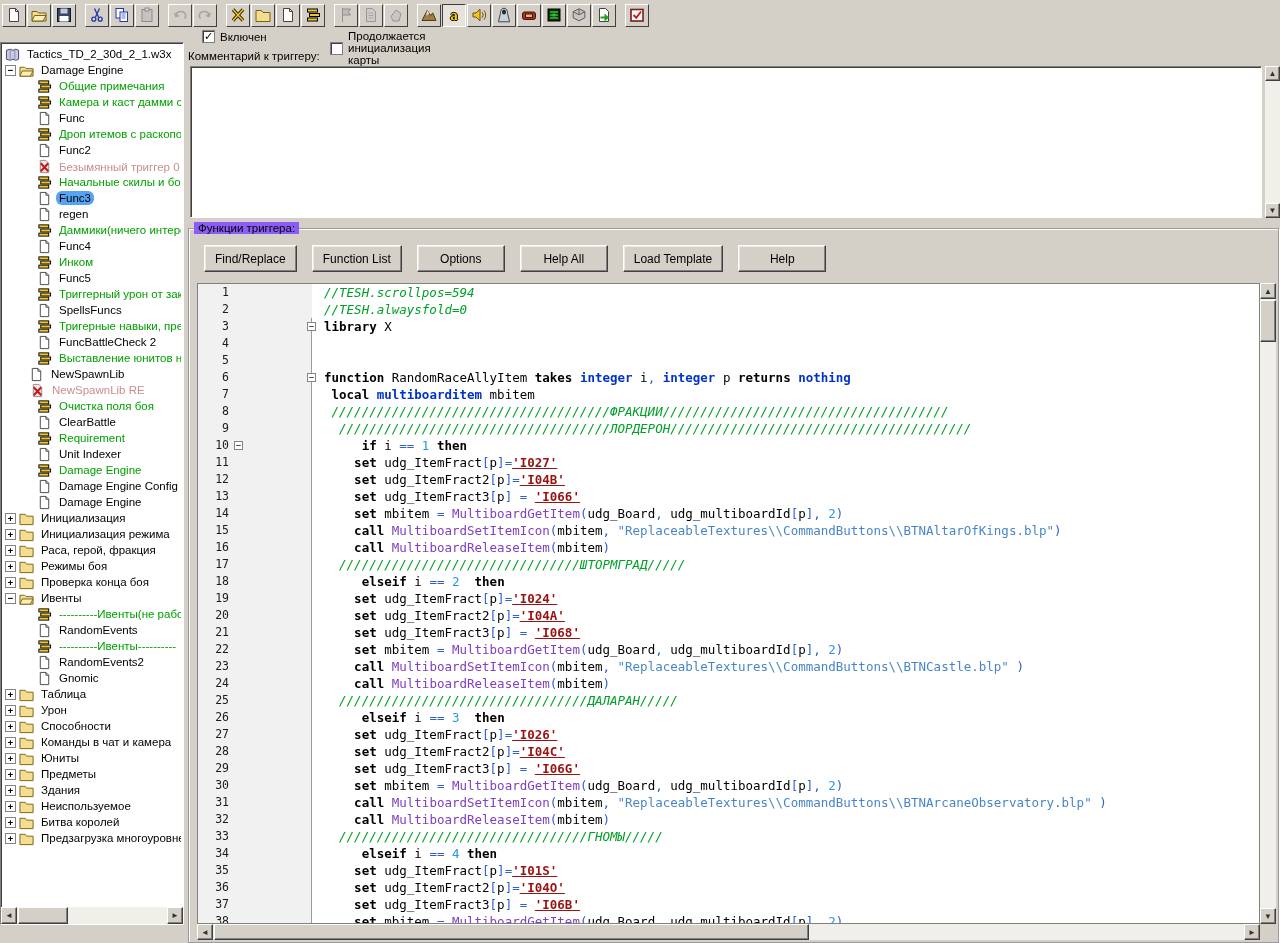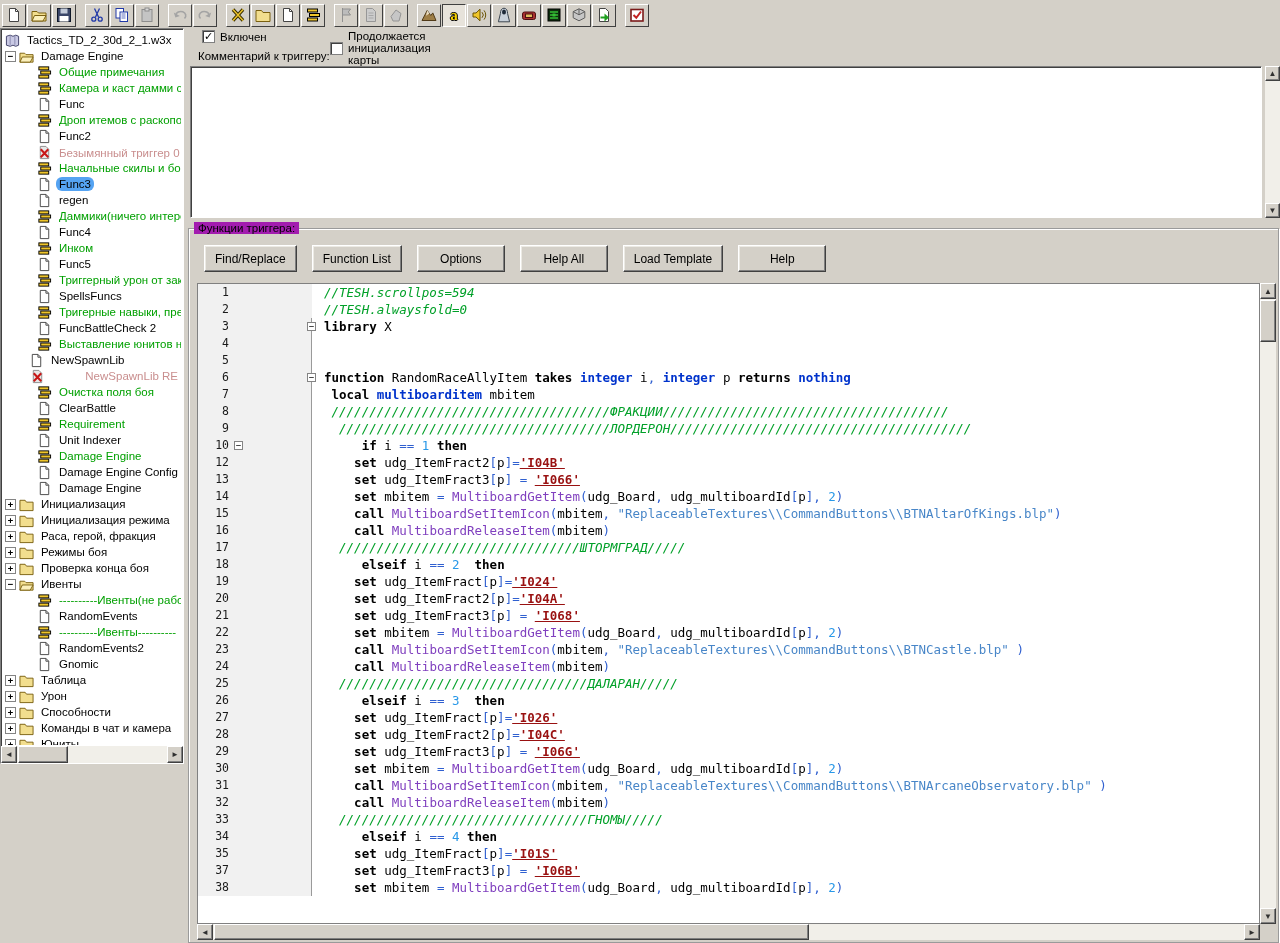--- a/index.html
+++ b/index.html
@@ -11,21 +11,21 @@
              display:flex; align-items:center; padding:2px 0 0 2px; }
   .tbtn { width:24px; height:23px; flex:none; display:flex; align-items:center; justify-content:center;
           background:#D4D0C8; border:1px solid; border-color:#FFFFFF #404040 #404040 #FFFFFF; margin-right:1px; }
   .tbtn.pressed { border-color:#404040 #FFFFFF #FFFFFF #404040; background:#E7E3DB; }
   .tbtn.gap { margin-left:8px; }
   .ticon, .ticon svg { width:16px; height:16px; display:block; }
   .glyph-a { font:bold 15px "Liberation Serif", serif; color:#F8D200; line-height:16px; display:block; text-align:center;
              text-shadow:-1px 0 #000, 1px 0 #000, 0 -1px #000, 0 1px #000; }
 
   
-  #tree-panel { position:absolute; left:0; top:28px; width:184px; height:736px; background:#FFFFFF;
+  #tree-panel { position:absolute; left:0; top:42px; width:184px; height:883px; background:#FFFFFF;
                 border:1px solid; border-color:#808080 #FFFFFF #FFFFFF #808080;
                 box-shadow:inset 1px 1px 0 #404040;text-decoration:underline; }
   #tree-items { position:absolute; left:2px; top:3px; right:2px; bottom:18px; overflow:hidden; }
   .trow { height:16px; display:flex; align-items:center; white-space:nowrap; overflow:hidden; }
   .expander { width:11px; height:11px; flex:none; border:1px solid #848484; background:#fff;
               font:bold 9px/9px "DejaVu Sans Mono", monospace; text-align:center; color:#000; margin-right:3px; }
   .ticon16 { width:15px; height:15px; flex:none; margin-right:4px; }
   .ticon16 svg { width:15px; height:15px; display:block; }
   .tlabel { font-size:11.5px; color:#000; padding:1px 3px; }
   .tlabel.green { color:#00A000; }
@@ -38,30 +38,30 @@
   #splitter { position:absolute; left:184px; top:28px; width:4px; height:915px; background:#D4D0C8; }
 
   
   #right { position:absolute; left:188px; top:28px; width:1092px; height:915px; background:#D4D0C8; }
   .chkrow { position:absolute; top:2px; left:14px; display:flex; align-items:center; }
   .cb { width:13px; height:13px; background:#fff; border:1px solid #808080; box-shadow:inset 1px 1px 0 #404040;
         display:flex; align-items:center; justify-content:center; margin-right:5px; flex:none; }
   .cb .mark { font:bold 11px/11px "DejaVu Sans", sans-serif; color:#000; margin-top:-1px; }
   .cb-label { font-size:11.5px; color:#000; margin-right:0; }
   #chk2 { position:absolute; left:128px; top:0; display:flex; align-items:center; }
-  #comment-label { position:absolute; top:22px; left:10px; font-size:11.5px; color:#000; }
+  #comment-label { position:absolute; top:22px; left:0; font-size:11.5px; color:#000; }
   #comment-box { position:absolute; top:38px; left:2px; width:1072px; height:152px; background:#FFFFFF;
                  border:1px solid; border-color:#808080 #FFFFFF #FFFFFF #808080; box-shadow:inset 1px 1px 0 #404040; }
   #comment-vscroll { position:absolute; top:38px; right:0; width:15px; height:152px; background:#F1EFE9;
                      display:flex; flex-direction:column; justify-content:space-between; }
 
   
   #funcs-group { position:absolute; left:0; top:200px; width:1091px; bottom:0; border:1px solid #9A9A9A;
                  box-shadow:1px 1px 0 #FFFFFF, inset 1px 1px 0 #FFFFFF; }
-  #funcs-label { position:absolute; top:-7px; left:5px; background:#a21caf; padding:0 4px; font-size:11.5px; }
+  #funcs-label { position:absolute; top:-7px; left:5px; background:#8b5cf6; padding:0 4px; font-size:11.5px; }
   #func-buttons { position:absolute; top:16px; left:15px; display:flex; gap:15px; }
   .fbtn { height:27px; min-width:88px; padding:0 10px; background:#D4D0C8; font-size:12px; color:#000;
           border:1px solid; border-color:#FFFFFF #404040 #404040 #FFFFFF;
           box-shadow:inset -1px -1px 0 #808080, inset 1px 1px 0 #ECEAE4; font-family:"Liberation Sans",sans-serif; }
 
   
   #editor { position:absolute; left:8px; top:54px; right:2px; bottom:2px; }
   #ed-body { position:absolute; left:0; top:0; right:16px; bottom:16px; background:#FFFFFF; overflow:hidden;
              border:1px solid #808080; }
   .crow { display:flex; height:17px; line-height:17px; font-family:"DejaVu Sans Mono", monospace; font-size:12.5px; white-space:pre; }
@@ -515,21 +515,21 @@
       </div>
       <div class="trow" style="padding-left: 26px;">
         <span class="ticon16">
           <svg viewBox="0 0 16 16">
             <path d="M3.5 1.5h6l3 3v10h-9z" fill="#fff" stroke="#444"></path>
             <path d="M9.5 1.5v3h3" fill="none" stroke="#444"></path>
           </svg>
         </span>
         <span class="tlabel black">NewSpawnLib</span>
       </div>
-      <div class="trow" style="padding-left: 27px; justify-content: space-between;">
+      <div class="trow" style="padding-left: 27px;">
         <span class="ticon16">
           <svg viewBox="0 0 16 16">
             <path d="M3.5 1.5h6l3 3v10h-9z" fill="#E8E8E8" stroke="#8C8C8C"></path>
             <path d="M4 4.5L12 13M12 4.5L4 13" stroke="#C81818" stroke-width="2.2"></path>
           </svg>
         </span>
         <span class="tlabel disabled">NewSpawnLib RE</span>
       </div>
       <div class="trow" style="padding-left: 34px;">
         <span class="ticon16">
@@ -848,20 +848,21 @@
           <div class="crow"><span class="ln">1</span><span class="marg"></span><span class="code"><span class="tk-c">//TESH.scrollpos=594</span></span></div>
           <div class="crow"><span class="ln">2</span><span class="marg"></span><span class="code"><span class="tk-c">//TESH.alwaysfold=0</span></span></div>
           <div class="crow"><span class="ln">3</span><span class="marg ml"><i class="fb r">−</i></span><span class="code"><span class="tk-k">library</span><span class="tk-p"> X</span></span></div>
           <div class="crow"><span class="ln">4</span><span class="marg ml"></span><span class="code"></span></div>
           <div class="crow"><span class="ln">5</span><span class="marg ml"></span><span class="code"></span></div>
           <div class="crow"><span class="ln">6</span><span class="marg ml"><i class="fb r">−</i></span><span class="code"><span class="tk-k">function</span><span class="tk-p"> RandomRaceAllyItem </span><span class="tk-k">takes</span><span class="tk-t"> integer</span><span class="tk-p"> i</span><span class="tk-o">,</span><span class="tk-t"> integer</span><span class="tk-p"> p </span><span class="tk-k">returns</span><span class="tk-t"> nothing</span></span></div>
           <div class="crow"><span class="ln">7</span><span class="marg ml"></span><span class="code"><span class="tk-p"> </span><span class="tk-k">local</span><span class="tk-t"> multiboarditem</span><span class="tk-p"> mbitem</span></span></div>
           <div class="crow"><span class="ln">8</span><span class="marg ml"></span><span class="code"><span class="tk-c"> /////////////////////////////////////ФРАКЦИИ//////////////////////////////////////</span></span></div>
           <div class="crow"><span class="ln">9</span><span class="marg ml"></span><span class="code"><span class="tk-c">  ////////////////////////////////////ЛОРДЕРОН////////////////////////////////////////</span></span></div>
           <div class="crow"><span class="ln">10</span><span class="marg ml"><i class="fb l">−</i></span><span class="code"><span class="tk-p">     </span><span class="tk-k">if</span><span class="tk-p"> i </span><span class="tk-o">==</span><span class="tk-n"> 1</span><span class="tk-p"> </span><span class="tk-k">then</span></span></div>
+          <div class="crow"><span class="ln">11</span><span class="marg ml"></span><span class="code"><span class="tk-p">    </span><span class="tk-k">set</span><span class="tk-p"> udg_ItemFract</span><span class="tk-o">[</span><span class="tk-p">p</span><span class="tk-o">]=</span><span class="tk-r">'I027'</span></span></div>
           <div class="crow"><span class="ln">12</span><span class="marg ml"></span><span class="code"><span class="tk-p">    </span><span class="tk-k">set</span><span class="tk-p"> udg_ItemFract2</span><span class="tk-o">[</span><span class="tk-p">p</span><span class="tk-o">]=</span><span class="tk-r">'I04B'</span></span></div>
           <div class="crow"><span class="ln">13</span><span class="marg ml"></span><span class="code"><span class="tk-p">    </span><span class="tk-k">set</span><span class="tk-p"> udg_ItemFract3</span><span class="tk-o">[</span><span class="tk-p">p</span><span class="tk-o">]</span><span class="tk-p"> </span><span class="tk-o">=</span><span class="tk-p"> </span><span class="tk-r">'I066'</span></span></div>
           <div class="crow"><span class="ln">14</span><span class="marg ml"></span><span class="code"><span class="tk-p">    </span><span class="tk-k">set</span><span class="tk-p"> mbitem </span><span class="tk-o">=</span><span class="tk-p"> </span><span class="tk-f">MultiboardGetItem</span><span class="tk-o">(</span><span class="tk-p">udg_Board</span><span class="tk-o">,</span><span class="tk-p"> udg_multiboardId</span><span class="tk-o">[</span><span class="tk-p">p</span><span class="tk-o">],</span><span class="tk-n"> 2</span><span class="tk-o">)</span></span></div>
           <div class="crow"><span class="ln">15</span><span class="marg ml"></span><span class="code"><span class="tk-p">    </span><span class="tk-k">call</span><span class="tk-p"> </span><span class="tk-f">MultiboardSetItemIcon</span><span class="tk-o">(</span><span class="tk-p">mbitem</span><span class="tk-o">,</span><span class="tk-p"> </span><span class="tk-s">"ReplaceableTextures\\CommandButtons\\BTNAltarOfKings.blp"</span><span class="tk-o">)</span></span></div>
           <div class="crow"><span class="ln">16</span><span class="marg ml"></span><span class="code"><span class="tk-p">    </span><span class="tk-k">call</span><span class="tk-p"> </span><span class="tk-f">MultiboardReleaseItem</span><span class="tk-o">(</span><span class="tk-p">mbitem</span><span class="tk-o">)</span></span></div>
           <div class="crow"><span class="ln">17</span><span class="marg ml"></span><span class="code"><span class="tk-c">  ////////////////////////////////ШТОРМГРАД/////</span></span></div>
           <div class="crow"><span class="ln">18</span><span class="marg ml"></span><span class="code"><span class="tk-p">     </span><span class="tk-k">elseif</span><span class="tk-p"> i </span><span class="tk-o">==</span><span class="tk-n"> 2</span><span class="tk-p">  </span><span class="tk-k">then</span></span></div>
           <div class="crow"><span class="ln">19</span><span class="marg ml"></span><span class="code"><span class="tk-p">    </span><span class="tk-k">set</span><span class="tk-p"> udg_ItemFract</span><span class="tk-o">[</span><span class="tk-p">p</span><span class="tk-o">]=</span><span class="tk-r">'I024'</span></span></div>
           <div class="crow"><span class="ln">20</span><span class="marg ml"></span><span class="code"><span class="tk-p">    </span><span class="tk-k">set</span><span class="tk-p"> udg_ItemFract2</span><span class="tk-o">[</span><span class="tk-p">p</span><span class="tk-o">]=</span><span class="tk-r">'I04A'</span></span></div>
           <div class="crow"><span class="ln">21</span><span class="marg ml"></span><span class="code"><span class="tk-p">    </span><span class="tk-k">set</span><span class="tk-p"> udg_ItemFract3</span><span class="tk-o">[</span><span class="tk-p">p</span><span class="tk-o">]</span><span class="tk-p"> </span><span class="tk-o">=</span><span class="tk-p"> </span><span class="tk-r">'I068'</span></span></div>
@@ -872,20 +873,21 @@
           <div class="crow"><span class="ln">26</span><span class="marg ml"></span><span class="code"><span class="tk-p">     </span><span class="tk-k">elseif</span><span class="tk-p"> i </span><span class="tk-o">==</span><span class="tk-n"> 3</span><span class="tk-p">  </span><span class="tk-k">then</span></span></div>
           <div class="crow"><span class="ln">27</span><span class="marg ml"></span><span class="code"><span class="tk-p">    </span><span class="tk-k">set</span><span class="tk-p"> udg_ItemFract</span><span class="tk-o">[</span><span class="tk-p">p</span><span class="tk-o">]=</span><span class="tk-r">'I026'</span></span></div>
           <div class="crow"><span class="ln">28</span><span class="marg ml"></span><span class="code"><span class="tk-p">    </span><span class="tk-k">set</span><span class="tk-p"> udg_ItemFract2</span><span class="tk-o">[</span><span class="tk-p">p</span><span class="tk-o">]=</span><span class="tk-r">'I04C'</span></span></div>
           <div class="crow"><span class="ln">29</span><span class="marg ml"></span><span class="code"><span class="tk-p">    </span><span class="tk-k">set</span><span class="tk-p"> udg_ItemFract3</span><span class="tk-o">[</span><span class="tk-p">p</span><span class="tk-o">]</span><span class="tk-p"> </span><span class="tk-o">=</span><span class="tk-p"> </span><span class="tk-r">'I06G'</span></span></div>
           <div class="crow"><span class="ln">30</span><span class="marg ml"></span><span class="code"><span class="tk-p">    </span><span class="tk-k">set</span><span class="tk-p"> mbitem </span><span class="tk-o">=</span><span class="tk-p"> </span><span class="tk-f">MultiboardGetItem</span><span class="tk-o">(</span><span class="tk-p">udg_Board</span><span class="tk-o">,</span><span class="tk-p"> udg_multiboardId</span><span class="tk-o">[</span><span class="tk-p">p</span><span class="tk-o">],</span><span class="tk-n"> 2</span><span class="tk-o">)</span></span></div>
           <div class="crow"><span class="ln">31</span><span class="marg ml"></span><span class="code"><span class="tk-p">    </span><span class="tk-k">call</span><span class="tk-p"> </span><span class="tk-f">MultiboardSetItemIcon</span><span class="tk-o">(</span><span class="tk-p">mbitem</span><span class="tk-o">,</span><span class="tk-p"> </span><span class="tk-s">"ReplaceableTextures\\CommandButtons\\BTNArcaneObservatory.blp"</span><span class="tk-p"> </span><span class="tk-o">)</span></span></div>
           <div class="crow"><span class="ln">32</span><span class="marg ml"></span><span class="code"><span class="tk-p">    </span><span class="tk-k">call</span><span class="tk-p"> </span><span class="tk-f">MultiboardReleaseItem</span><span class="tk-o">(</span><span class="tk-p">mbitem</span><span class="tk-o">)</span></span></div>
           <div class="crow"><span class="ln">33</span><span class="marg ml"></span><span class="code"><span class="tk-c">  /////////////////////////////////ГНОМЫ/////</span></span></div>
           <div class="crow"><span class="ln">34</span><span class="marg ml"></span><span class="code"><span class="tk-p">     </span><span class="tk-k">elseif</span><span class="tk-p"> i </span><span class="tk-o">==</span><span class="tk-n"> 4</span><span class="tk-p"> </span><span class="tk-k">then</span></span></div>
           <div class="crow"><span class="ln">35</span><span class="marg ml"></span><span class="code"><span class="tk-p">    </span><span class="tk-k">set</span><span class="tk-p"> udg_ItemFract</span><span class="tk-o">[</span><span class="tk-p">p</span><span class="tk-o">]=</span><span class="tk-r">'I01S'</span></span></div>
+          <div class="crow"><span class="ln">36</span><span class="marg ml"></span><span class="code"><span class="tk-p">    </span><span class="tk-k">set</span><span class="tk-p"> udg_ItemFract2</span><span class="tk-o">[</span><span class="tk-p">p</span><span class="tk-o">]=</span><span class="tk-r">'I04O'</span></span></div>
           <div class="crow"><span class="ln">37</span><span class="marg ml"></span><span class="code"><span class="tk-p">    </span><span class="tk-k">set</span><span class="tk-p"> udg_ItemFract3</span><span class="tk-o">[</span><span class="tk-p">p</span><span class="tk-o">]</span><span class="tk-p"> </span><span class="tk-o">=</span><span class="tk-p"> </span><span class="tk-r">'I06B'</span></span></div>
           <div class="crow"><span class="ln">38</span><span class="marg ml"></span><span class="code"><span class="tk-p">    </span><span class="tk-k">set</span><span class="tk-p"> mbitem </span><span class="tk-o">=</span><span class="tk-p"> </span><span class="tk-f">MultiboardGetItem</span><span class="tk-o">(</span><span class="tk-p">udg_Board</span><span class="tk-o">,</span><span class="tk-p"> udg_multiboardId</span><span class="tk-o">[</span><span class="tk-p">p</span><span class="tk-o">],</span><span class="tk-n"> 2</span><span class="tk-o">)</span></span></div>
         </div>
       <div id="ed-vscroll">
         <span class="sbtn up">▲</span>
         <span class="sthumb"></span>
         <span class="sbtn down">▼</span>
       </div>
       <div id="ed-hscroll">
         <span class="sbtn left">◄</span>

